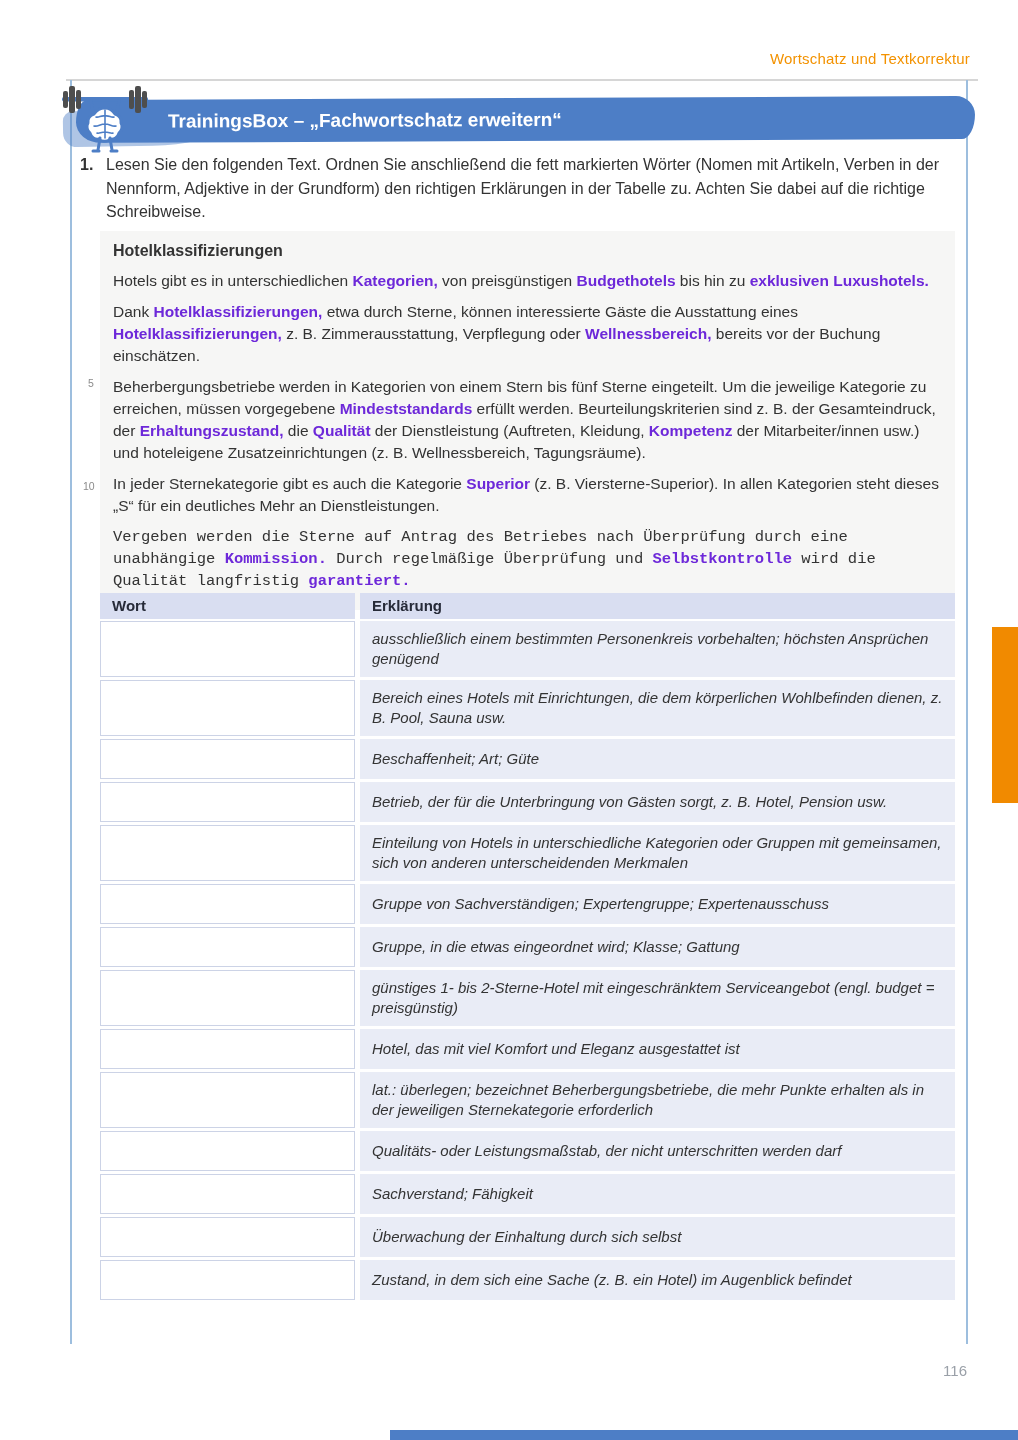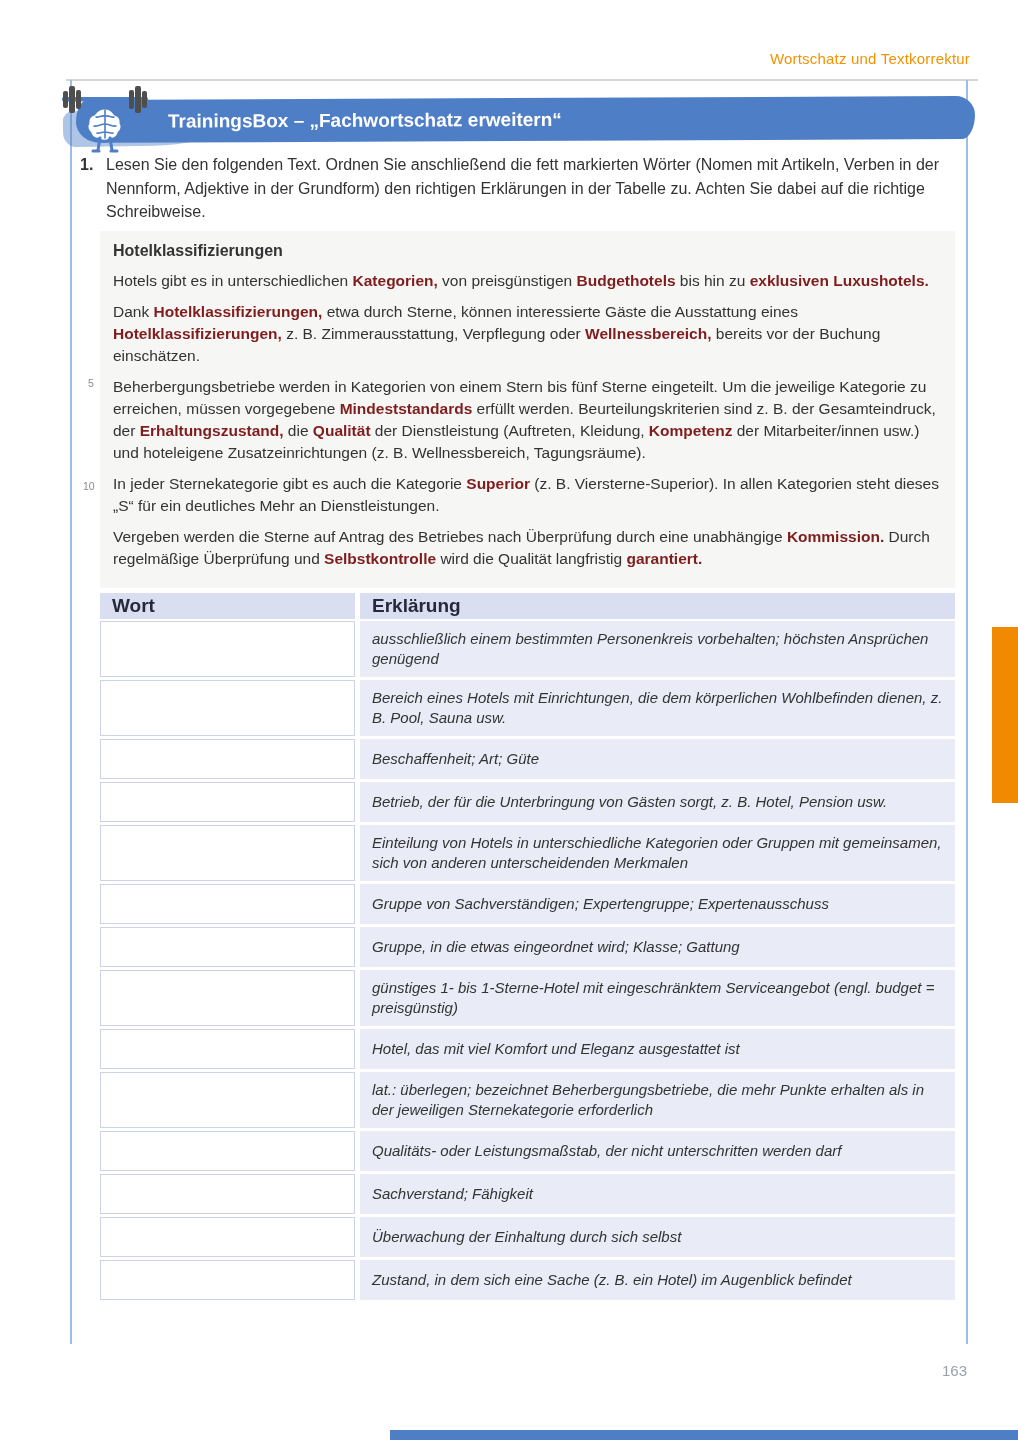--- a/index.html
+++ b/index.html
@@ -43,31 +43,31 @@
   .exercise-number{width:26px;font-weight:bold;font-size:16px;line-height:23.5px;}
   .exercise-text{flex:1;font-size:16px;line-height:23.5px;}
 
   
   .reading{
     position:absolute;left:100px;top:231px;width:855px;box-sizing:border-box;
     background:#f6f6f5;padding:11px 13px 12px;
   }
   .reading-title{font-weight:bold;font-size:16px;margin:0 0 10px;}
   .reading p{margin:0 0 9px;font-size:15.5px;line-height:22px;}
-  .reading p:last-child{margin-bottom:6px;}
-  .reading strong{font-weight:bold;color:#7f1d1d;}
+  .reading p:last-child{margin-bottom:6px;font-family:Liberation Mono, monospace;}
+  .reading strong{font-weight:bold;color:#6d28d9;}
   .lineno{position:absolute;font-size:10.5px;color:#8b8b8b;}
   .lineno-5{left:88px;top:377px;}
   .lineno-10{left:83px;top:480px;}
 
   
   .word-table{position:absolute;left:100px;top:593px;width:855px;}
   .thead,.trow{display:grid;grid-template-columns:255px 595px;column-gap:5px;}
   .th{
-    background:var(--table-head-bg,#d9def1);font-weight:bold;font-size:19px;color:#262a38;
+    background:var(--table-head-bg,#d9def1);font-weight:bold;font-size:15px;color:#262a38;
     padding:3px 12px;line-height:20px;box-sizing:border-box;
   }
   .tbody{display:grid;row-gap:3px;margin-top:2px;}
   .wort-cell{background:#fff;border:1px solid #ccd3e6;box-sizing:border-box;}
   .expl-cell{
     background:var(--table-cell-bg,#e9ecf6);padding:8px 12px;font-size:15px;line-height:20px;
     color:#333;display:flex;align-items:center;min-height:40px;box-sizing:border-box;font-style:italic;
   }
 
   
@@ -159,21 +159,21 @@
         <div class="trow">
           <div class="wort-cell"></div>
           <div class="expl-cell">Gruppe von Sachverständigen; Expertengruppe; Expertenausschuss</div>
         </div>
         <div class="trow">
           <div class="wort-cell"></div>
           <div class="expl-cell">Gruppe, in die etwas eingeordnet wird; Klasse; Gattung</div>
         </div>
         <div class="trow">
           <div class="wort-cell"></div>
-          <div class="expl-cell">günstiges 1- bis 1-Sterne-Hotel mit eingeschränktem Serviceangebot (engl. budget = preisgünstig)</div>
+          <div class="expl-cell">günstiges 1- bis 2-Sterne-Hotel mit eingeschränktem Serviceangebot (engl. budget = preisgünstig)</div>
         </div>
         <div class="trow">
           <div class="wort-cell"></div>
           <div class="expl-cell">Hotel, das mit viel Komfort und Eleganz ausgestattet ist</div>
         </div>
         <div class="trow">
           <div class="wort-cell"></div>
           <div class="expl-cell">lat.: überlegen; bezeichnet Beherbergungsbetriebe, die mehr Punkte erhalten als in der jeweiligen Sternekategorie erforderlich</div>
         </div>
         <div class="trow">
@@ -188,17 +188,17 @@
           <div class="wort-cell"></div>
           <div class="expl-cell">Überwachung der Einhaltung durch sich selbst</div>
         </div>
         <div class="trow">
           <div class="wort-cell"></div>
           <div class="expl-cell">Zustand, in dem sich eine Sache (z. B. ein Hotel) im Augenblick befindet</div>
         </div>
       </div>
   </div>
 
-  <div class="page-number">163</div>
+  <div class="page-number">116</div>
   <div class="side-tab"></div>
   <div class="bottom-bar"></div>
 
 </div>
 
 </body></html>

